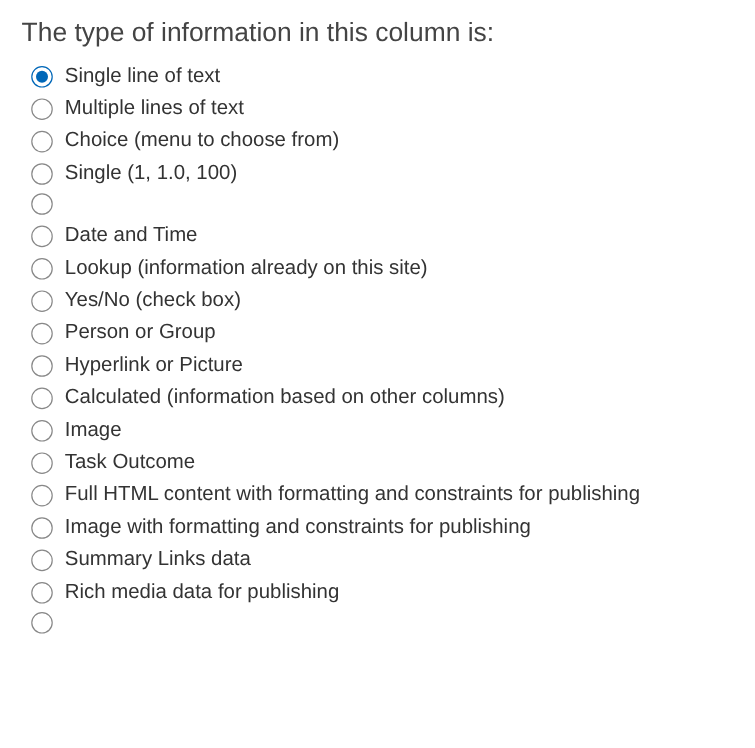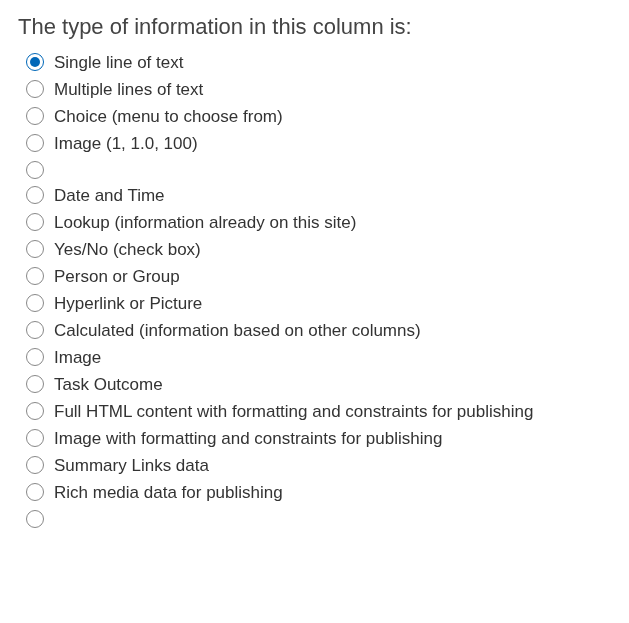--- a/index.html
+++ b/index.html
@@ -12,21 +12,21 @@
     background: #fff;
     width: 629px;
   }
   .heading {
     font-size: 22px;
     color: #444;
     margin-bottom: 10px;
   }
   .option-row {
     display: flex;
-    align-items: flex-start;
+    align-items: flex-end;
     margin: 1px 0;
     padding: 3px 0 3px 8px;
     cursor: pointer;
   }
   .radio {
     width: 18px;
     height: 18px;
     border: 1.5px solid #888;
     border-radius: 50%;
     flex: 0 0 18px;
@@ -65,21 +65,21 @@
   <div class="option-row">
     <span class="radio"></span>
     <span class="option-label">Multiple lines of text</span>
   </div>
   <div class="option-row">
     <span class="radio"></span>
     <span class="option-label">Choice (menu to choose from)</span>
   </div>
   <div class="option-row">
     <span class="radio"></span>
-    <span class="option-label">Image (1, 1.0, 100)</span>
+    <span class="option-label">Single (1, 1.0, 100)</span>
   </div>
   <div class="option-row">
     <span class="radio"></span>
   </div>
   <div class="option-row">
     <span class="radio"></span>
     <span class="option-label">Date and Time</span>
   </div>
   <div class="option-row">
     <span class="radio"></span>

